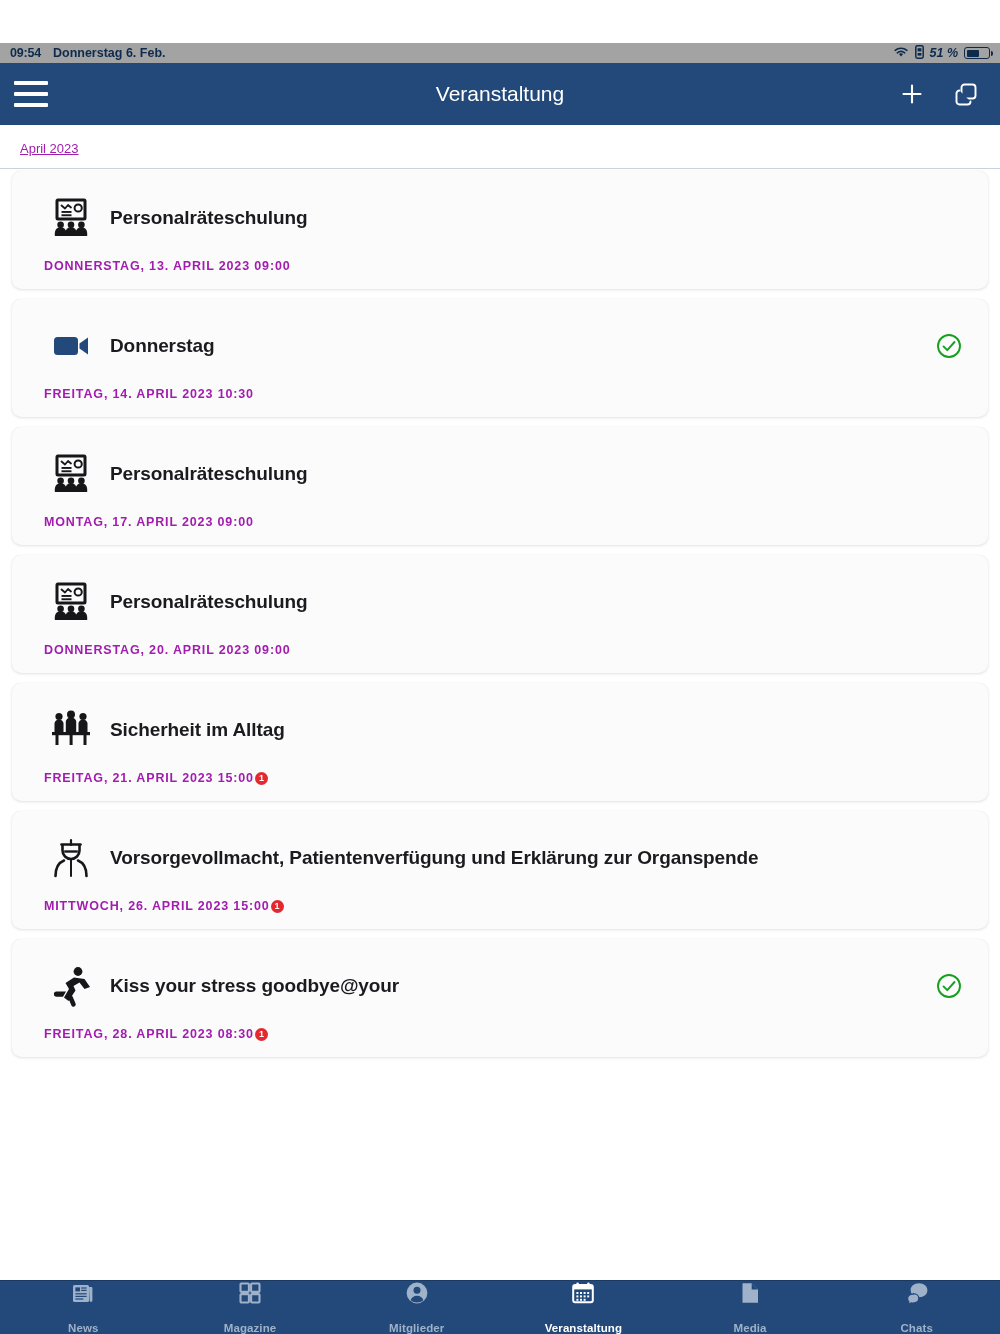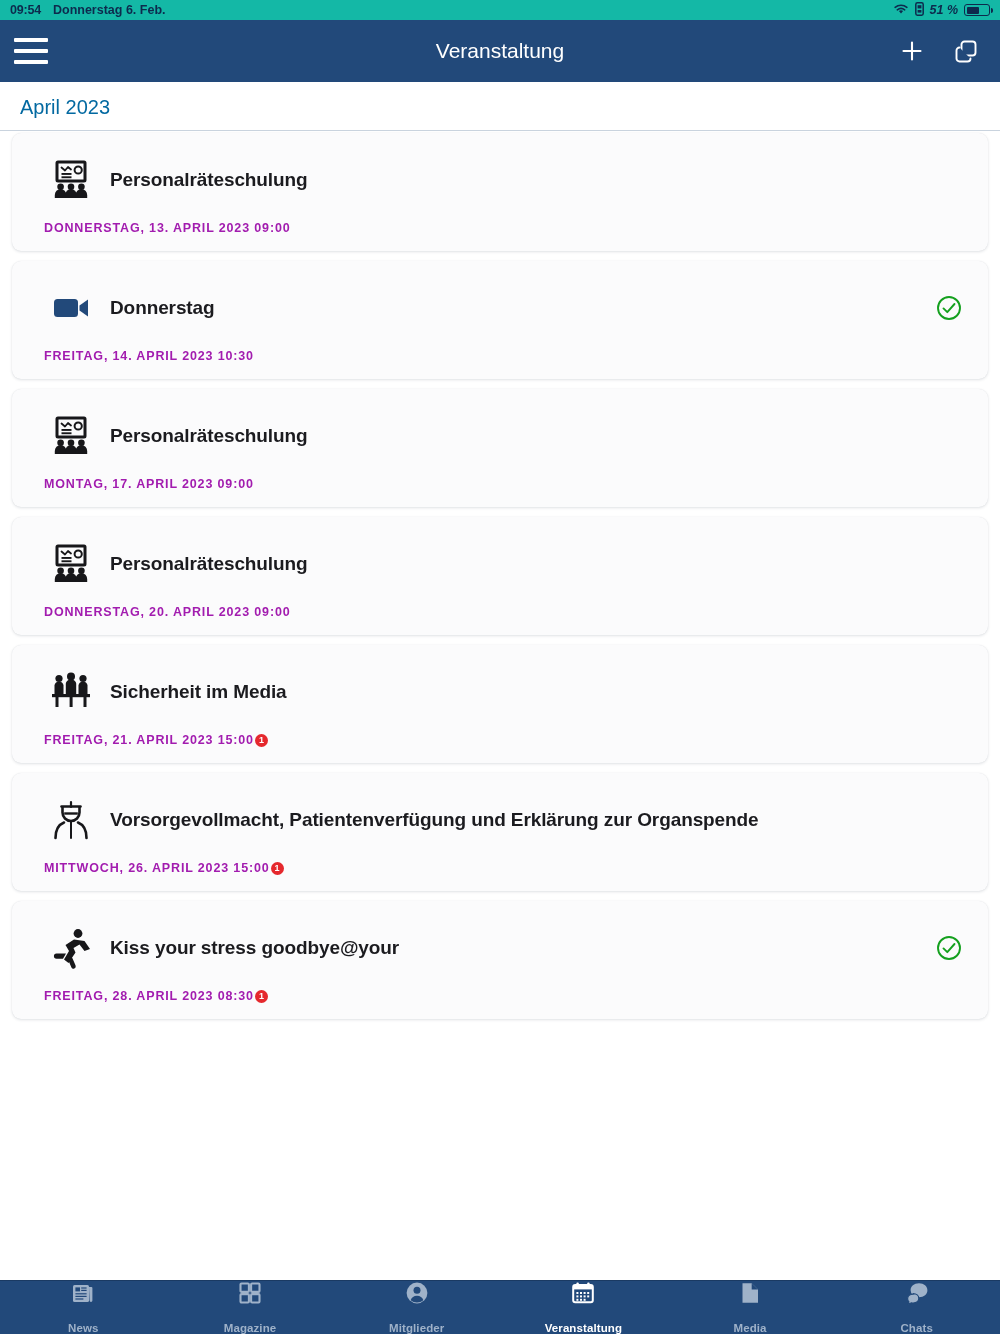--- a/index.html
+++ b/index.html
@@ -15,28 +15,29 @@
     width: 1000px;
     height: 1334px;
     background: #ffffff;
     display: flex;
     flex-direction: column;
   }
 
   
   .statusbar {
     height: 20px;
-    background: #14b8a6;
+    background: #a3a3a3;
     color: #0d2a4d;
     display: flex;
     align-items: center;
     padding: 0 10px;
     font-size: 12.5px;
     font-weight: bold;
     flex: 0 0 auto;
+    margin-top: 43px;
   }
   .sb-left { display: flex; align-items: center; gap: 12px; }
   .sb-time { letter-spacing: -0.2px; }
   .sb-date { font-weight: bold; }
   .sb-right {
     margin-left: auto;
     display: flex;
     align-items: center;
     gap: 6px;
     font-style: italic;
@@ -107,22 +108,23 @@
     cursor: pointer;
   }
 
   
   .month-header {
     padding: 14px 20px 11px 20px;
     border-bottom: 1px solid #c9d3de;
     flex: 0 0 auto;
   }
   .month-label {
-    color: #0369a1;
-    font-size: 20px;
+    color: #a21caf;
+    font-size: 13px;
+    text-decoration: underline;
   }
 
   
   .list {
     flex: 1 1 auto;
     position: relative;
     background: #ffffff;
     overflow: hidden;
     padding-top: 2px;
   }
@@ -420,21 +422,21 @@
         <circle cx="35" cy="9.5" r="3.6" fill="#17171a"></circle>
         <path d="M6.5 16.5c0-2.3 2-4 4.5-4s4.5 1.7 4.5 4v9h-9z" fill="#17171a"></path>
         <path d="M17.8 15c0-2.6 2.3-4.5 5.2-4.5s5.2 1.9 5.2 4.5v13h-10.4z" fill="#17171a"></path>
         <path d="M30.5 16.5c0-2.3 2-4 4.5-4s4.5 1.7 4.5 4v9h-9z" fill="#17171a"></path>
         <rect x="4" y="25" width="38" height="3.2" fill="#17171a"></rect>
         <rect x="7.5" y="28" width="3" height="10" fill="#17171a"></rect>
         <rect x="35.5" y="28" width="3" height="10" fill="#17171a"></rect>
         <rect x="21.6" y="28" width="3" height="10" fill="#17171a"></rect>
       </svg>
             </div>
-      <div class="card-title">Sicherheit im Media</div>
+      <div class="card-title">Sicherheit im Alltag</div>
 
     </div>
     <div class="card-bottom">
       <span class="card-date">FREITAG, 21. APRIL 2023 15:00</span>
       <span class="badge">1</span>
     </div>
         </div>
         <div class="card">
     <div class="card-top">
       <div class="card-icon">

